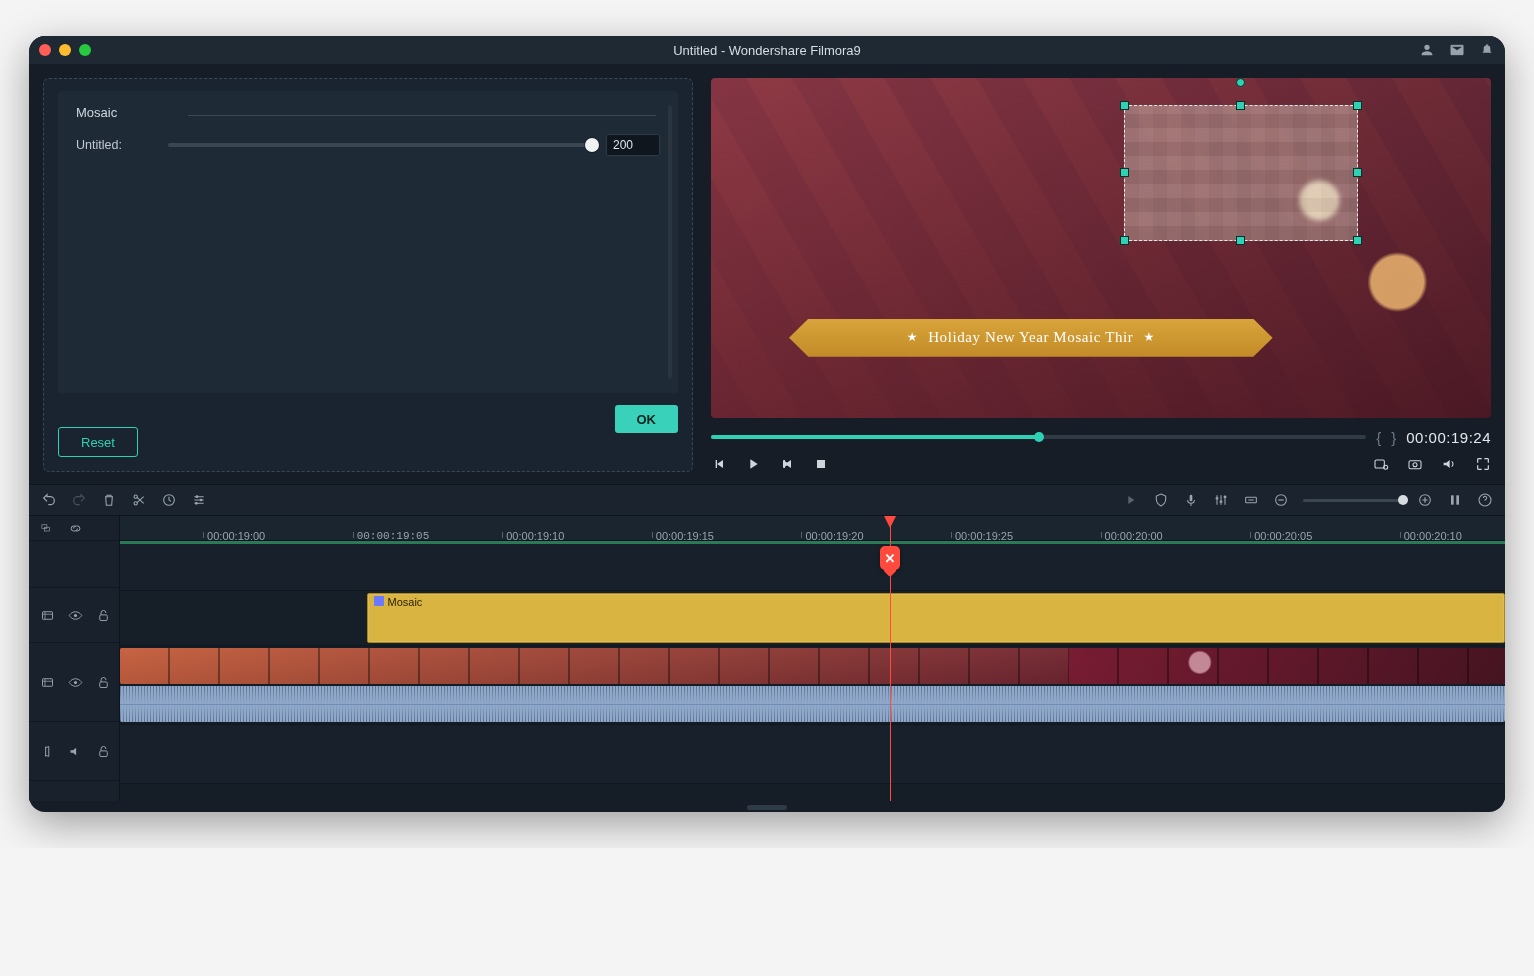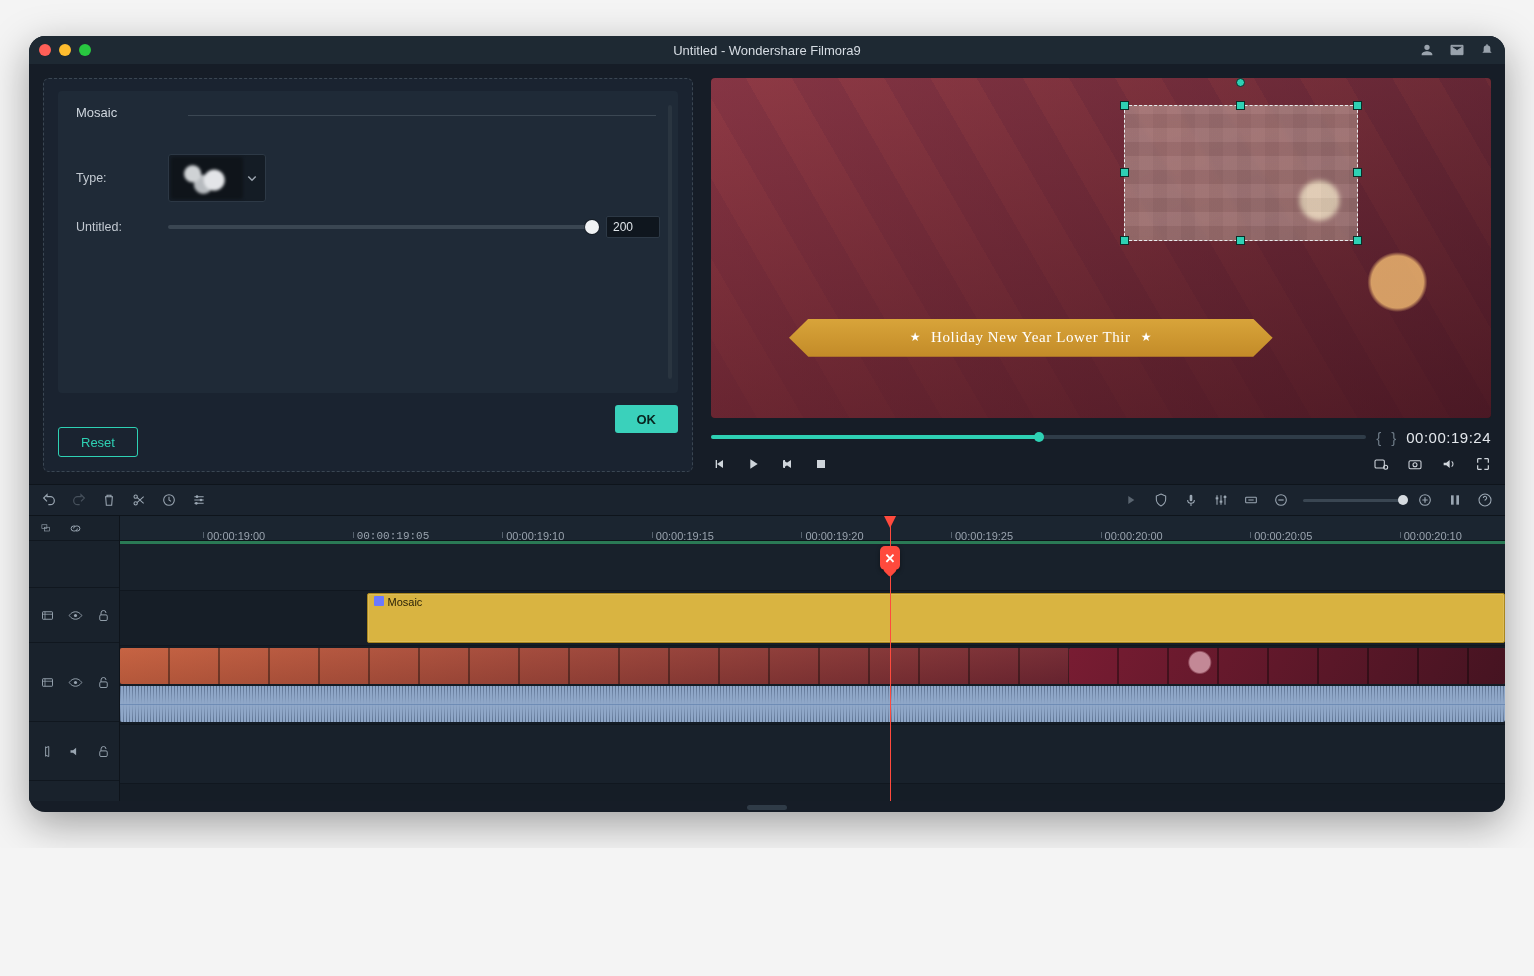--- a/index.html
+++ b/index.html
@@ -184,31 +184,20 @@
     </div>
   </div>
 
   <div class="upper">
     <div class="effect-card">
       <div class="effect-inner">
         <div class="scrollhint"></div>
         <div class="effect-title">Mosaic</div>
         <div class="title-rule"></div>
 
-        <div class="row" style="margin-top:34px">
-          <div class="row-label">Type:</div>
-          <div class="type-wrap">
-            <div class="type-swatch"></div>
-            <span class="chevron">
-              <svg viewBox="0 0 24 24">
-                  <path d="M7 10l5 5 5-5" stroke="currentColor" stroke-width="2" fill="none"></path>
-                </svg>
-            </span>
-          </div>
-        </div>
 
 
         <div class="row" style="margin-top:14px">
           <div class="row-label">Untitled:</div>
           <div class="slider">
             <div class="thumb" style="left:100%"></div>
           </div>
           <div class="numbox">200</div>
         </div>
       </div>
@@ -217,21 +206,21 @@
         <div class="btn btn-reset">Reset</div>
         <div class="btn btn-ok">OK</div>
       </div>
     </div>
 
     <div class="preview-col">
       <div class="preview">
         <div class="fake-video"></div>
         <div class="lower-third">
           <span class="star">★</span>
-          <span>Holiday  New Year Lower Thir</span>
+          <span>Holiday  New Year Mosaic Thir</span>
           <span class="star">★</span>
         </div>
         <div class="mosaic-box">
           <div class="handle round" style="left:calc(50% - 5px); top:-28px;"></div>
           <div class="handle" style="left:-5px; top:-5px;"></div>
           <div class="handle" style="right:-5px; top:-5px;"></div>
           <div class="handle" style="left:-5px; bottom:-5px;"></div>
           <div class="handle" style="right:-5px; bottom:-5px;"></div>
           <div class="handle" style="left:calc(50% - 5px); top:-5px;"></div>
           <div class="handle" style="left:calc(50% - 5px); bottom:-5px;"></div>

